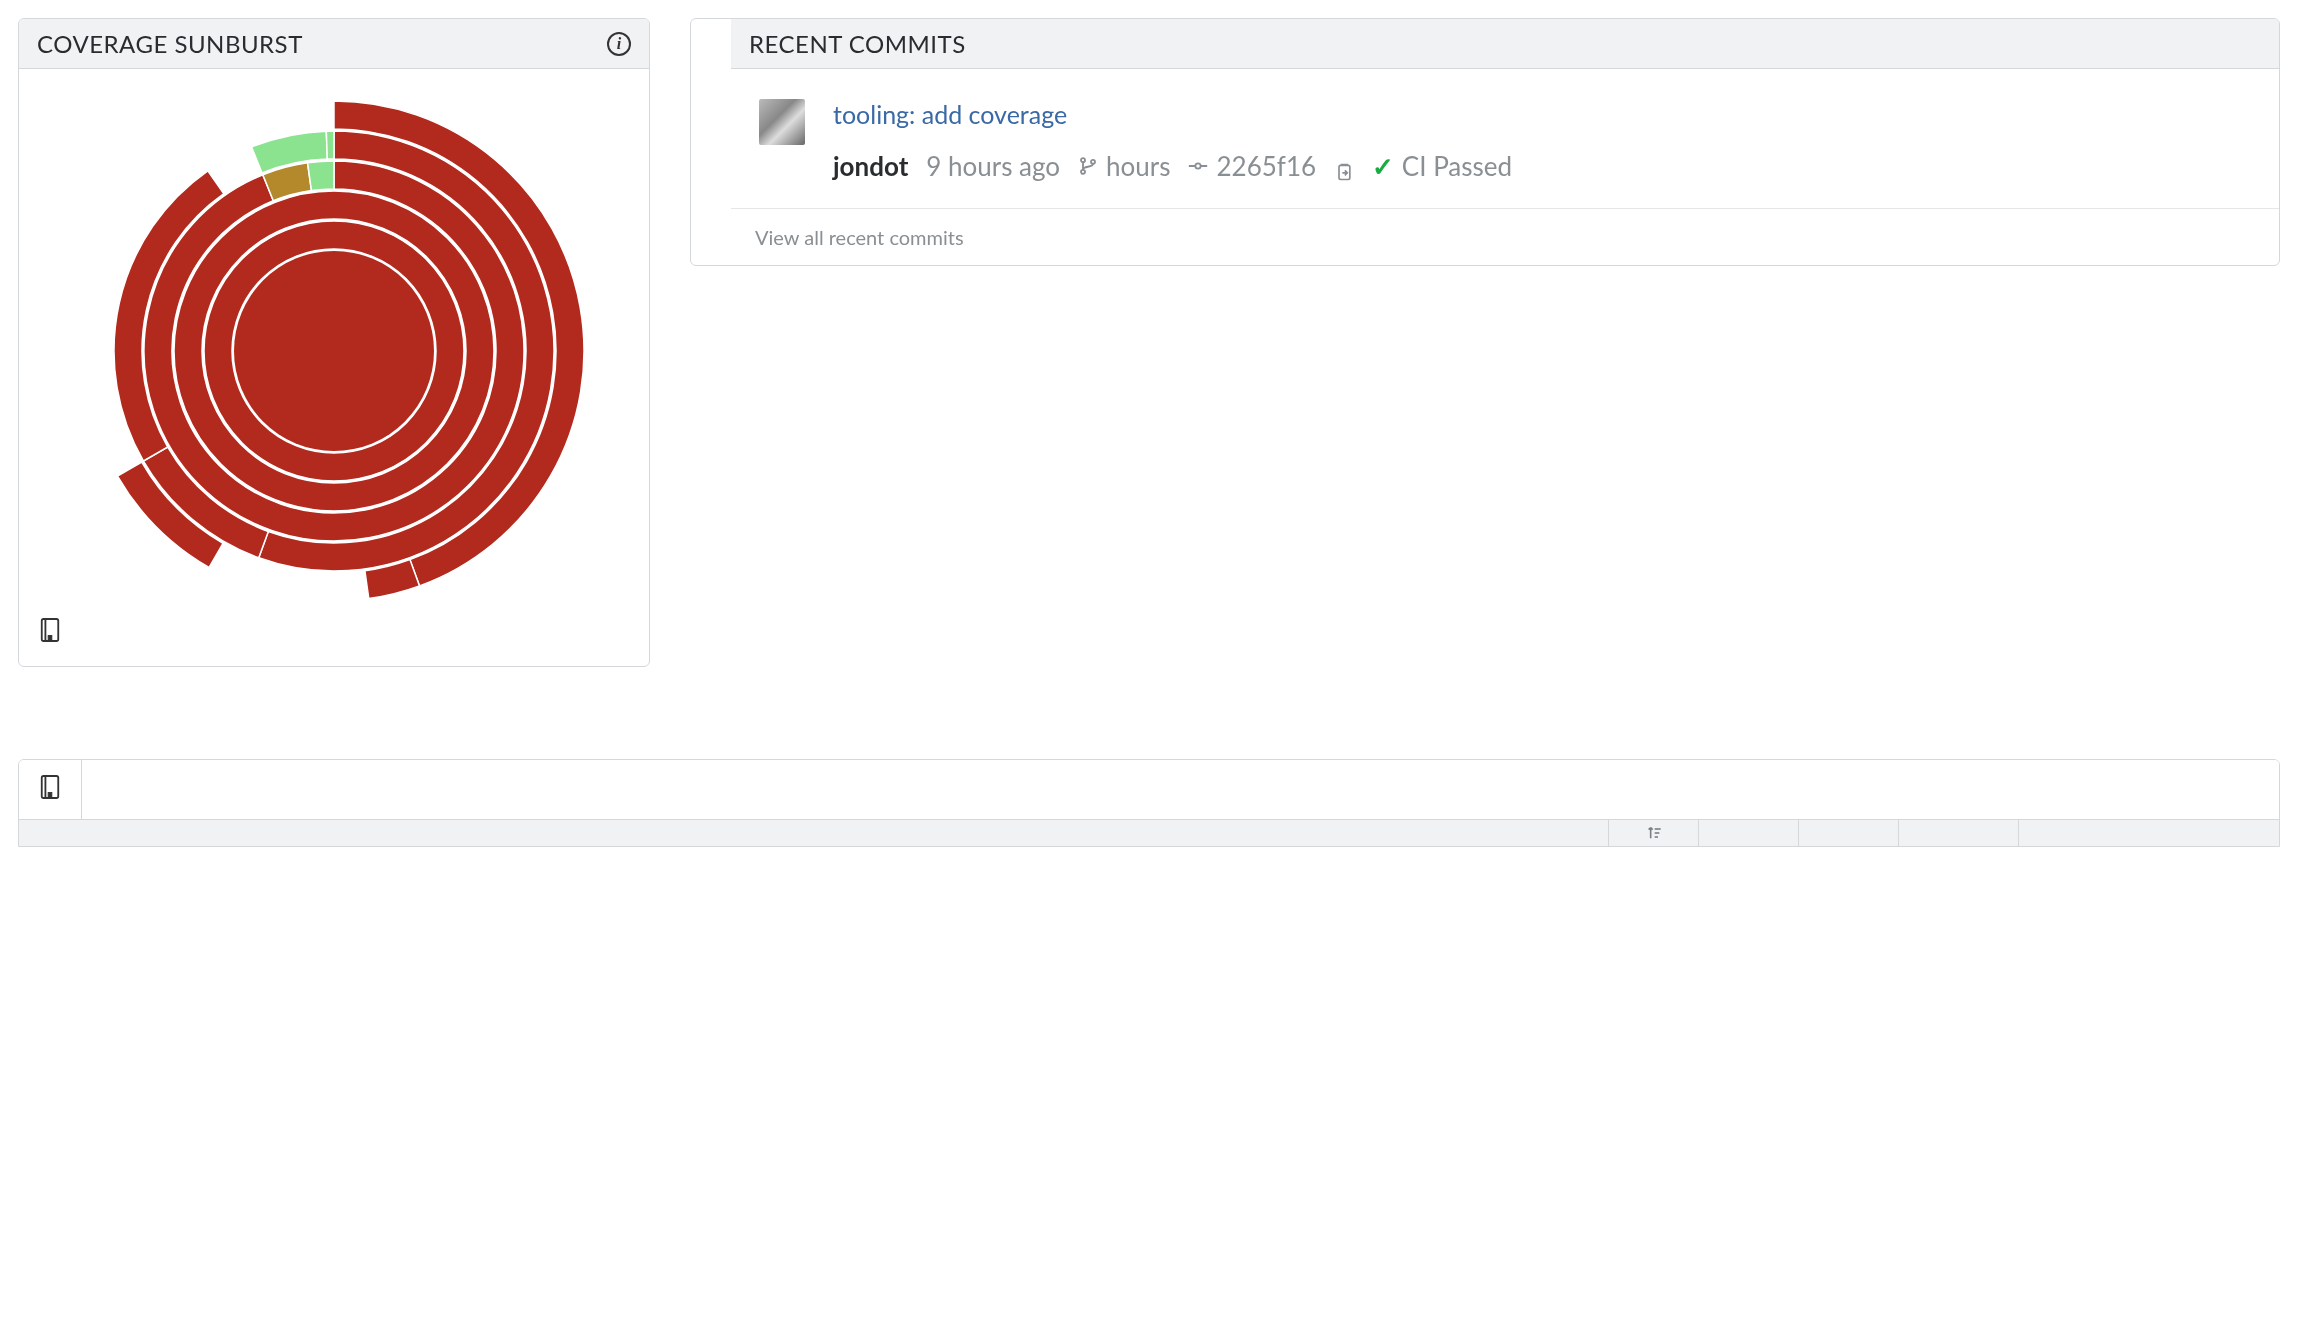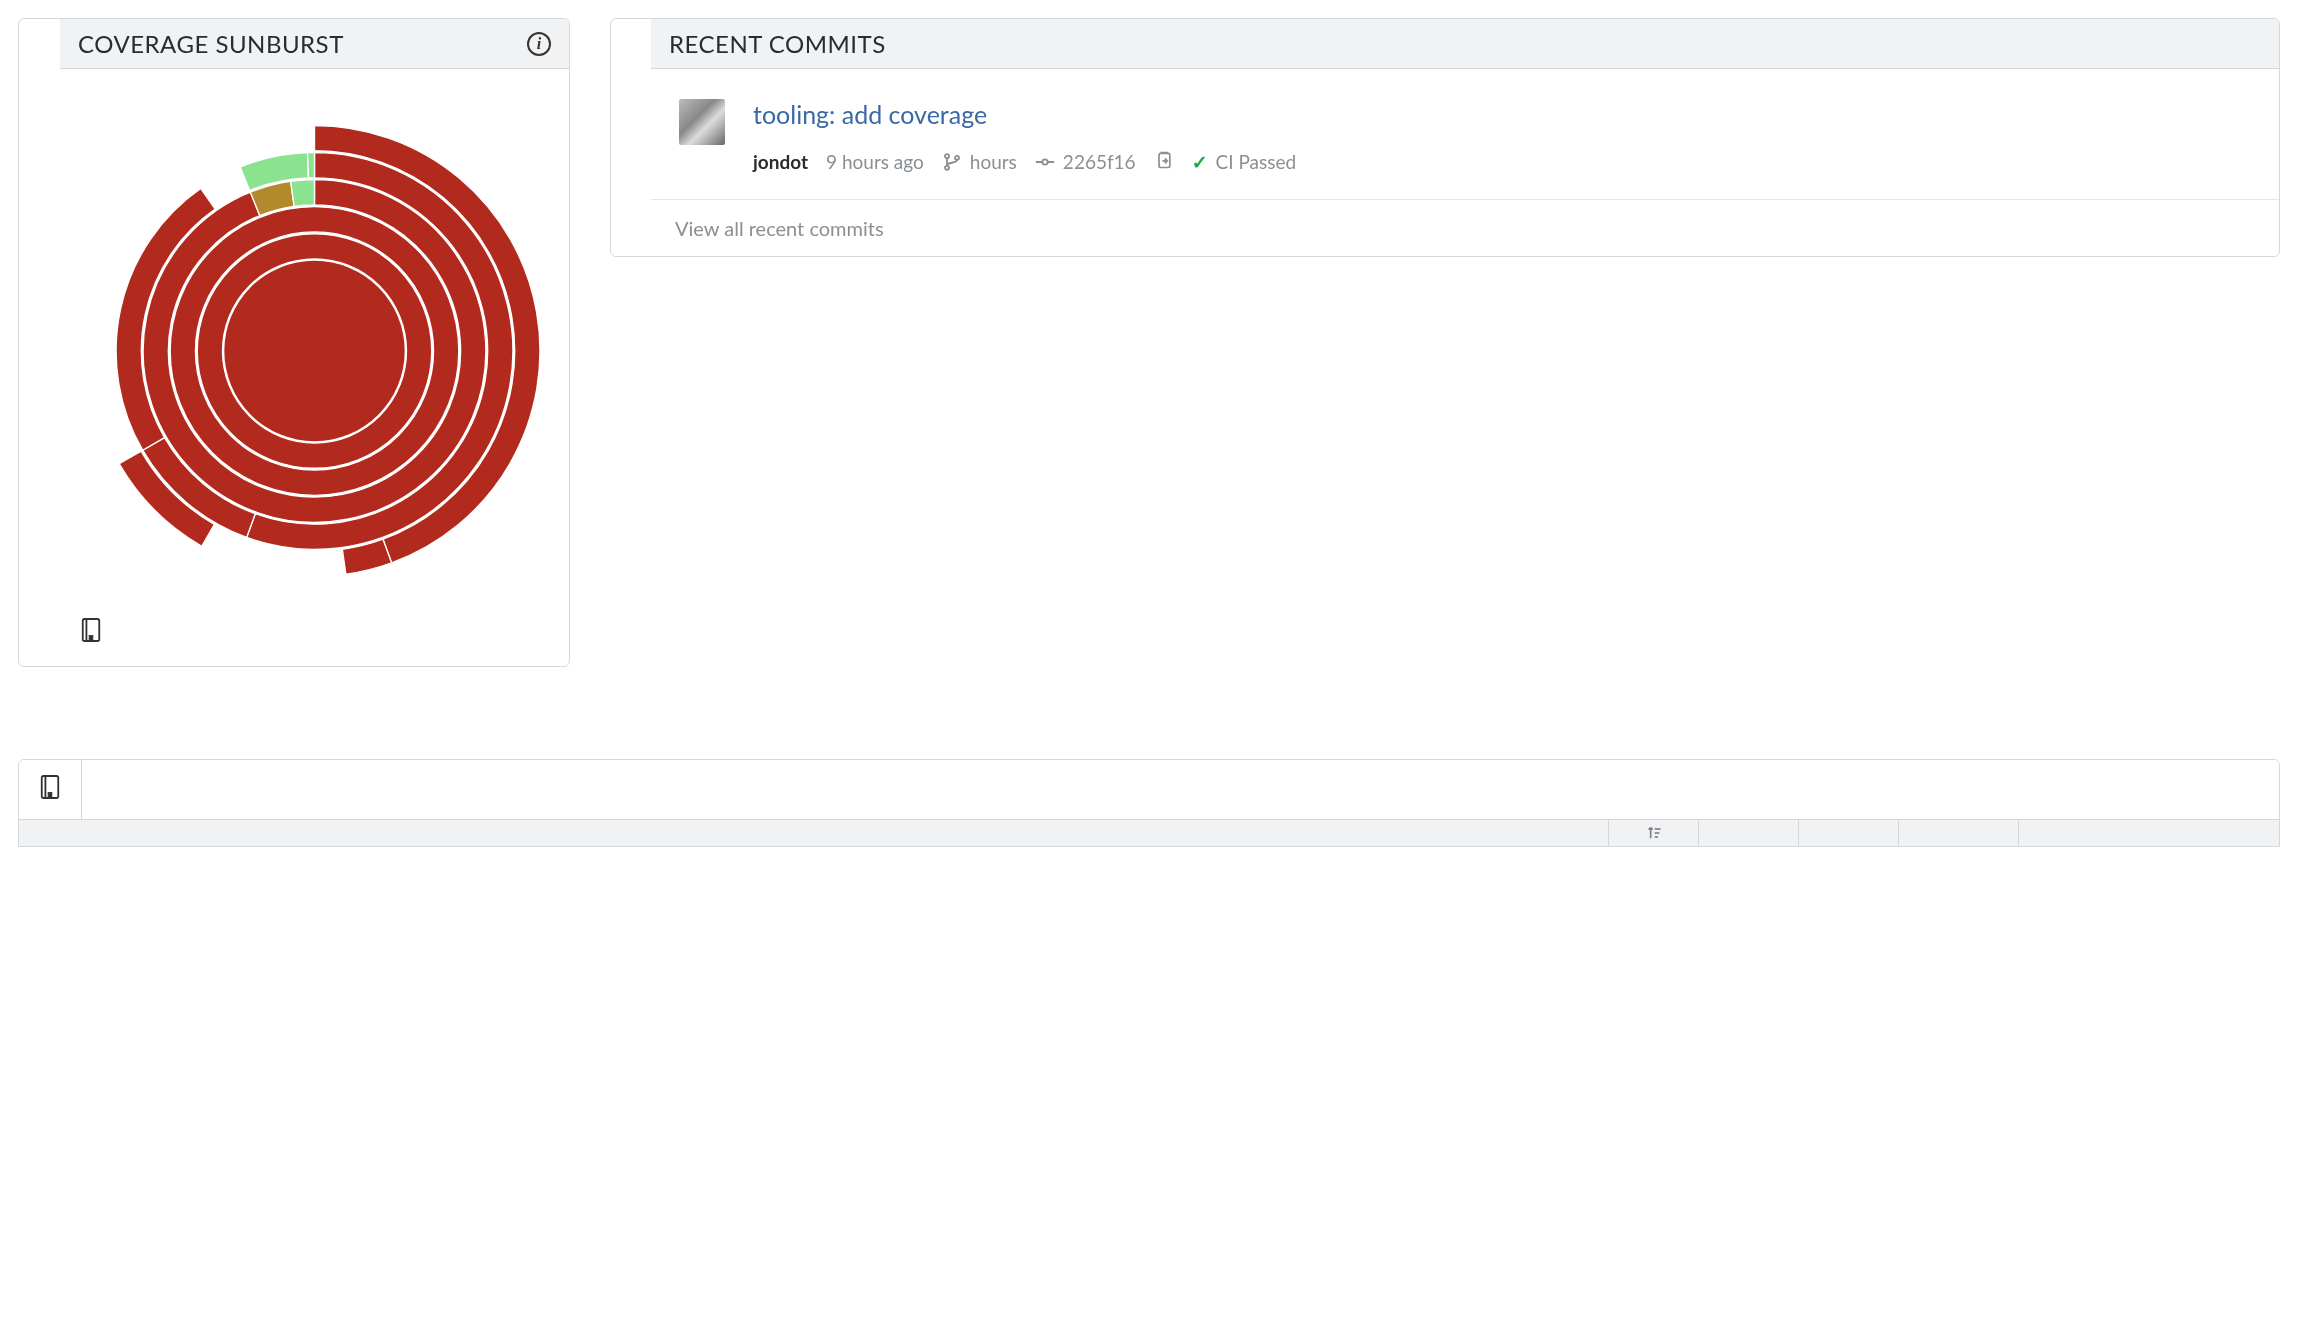--- a/index.html
+++ b/index.html
@@ -37,21 +37,21 @@
     border: 2.5px solid #333;
     border-radius: 50%;
     display: flex; align-items: center; justify-content: center;
     font-family: Georgia, serif;
     font-style: italic;
     font-weight: bold;
     font-size: 16px;
     color: #333;
     cursor: pointer;
   }
-  #sunburst-card { width: 552px; padding-left: 41px; }
+  #sunburst-card { width: 632px; }
   #sunburst-body { padding: 22px 20px 18px 20px; }
   #sunburst-svg-wrap { display: flex; justify-content: center; }
   .repo-icon svg { width: 22px; height: 26px; stroke: #333; fill: none; }
   #commits-card { width: 692px; flex: 1; padding-left: 40px; }
   .commit-row {
     display: flex;
     gap: 28px;
     padding: 30px 28px 26px 28px;
     align-items: flex-start;
     border-bottom: 1px solid #e4e6e8;
@@ -65,23 +65,23 @@
   .commit-main { flex: 1; display: flex; flex-direction: column; gap: 21px; }
   .commit-title {
     color: #3a69a5;
     font-size: 25px;
     font-weight: 400;
     text-decoration: none;
     cursor: pointer;
   }
   .commit-meta {
     display: flex;
-    align-items: flex-start;
+    align-items: flex-end;
     gap: 18px;
-    font-size: 19px;
+    font-size: 26px;
     color: #8a8f94;
   }
   .commit-author { color: #2a2d30; font-weight: 700; }
   .meta-item { display: inline-flex; align-items: center; gap: 8px; }
   .meta-item svg { width: 20px; height: 20px; }
   .ci-pass { color: #8a8f94; display:inline-flex; align-items:center; gap:8px;}
   .ci-pass .check { color:#1aab43; font-weight:700; }
   .view-all {
     padding: 16px 24px;
     color: #8a8f94;

